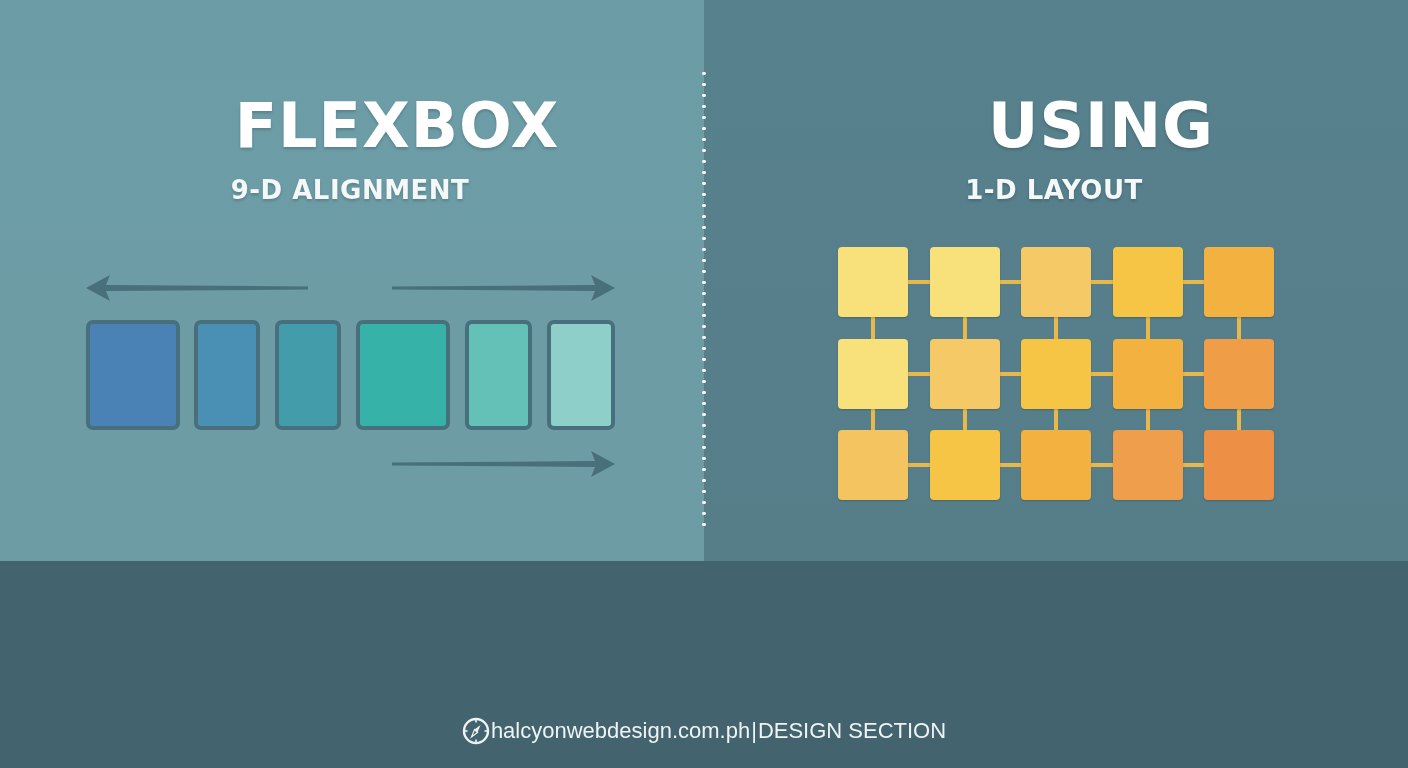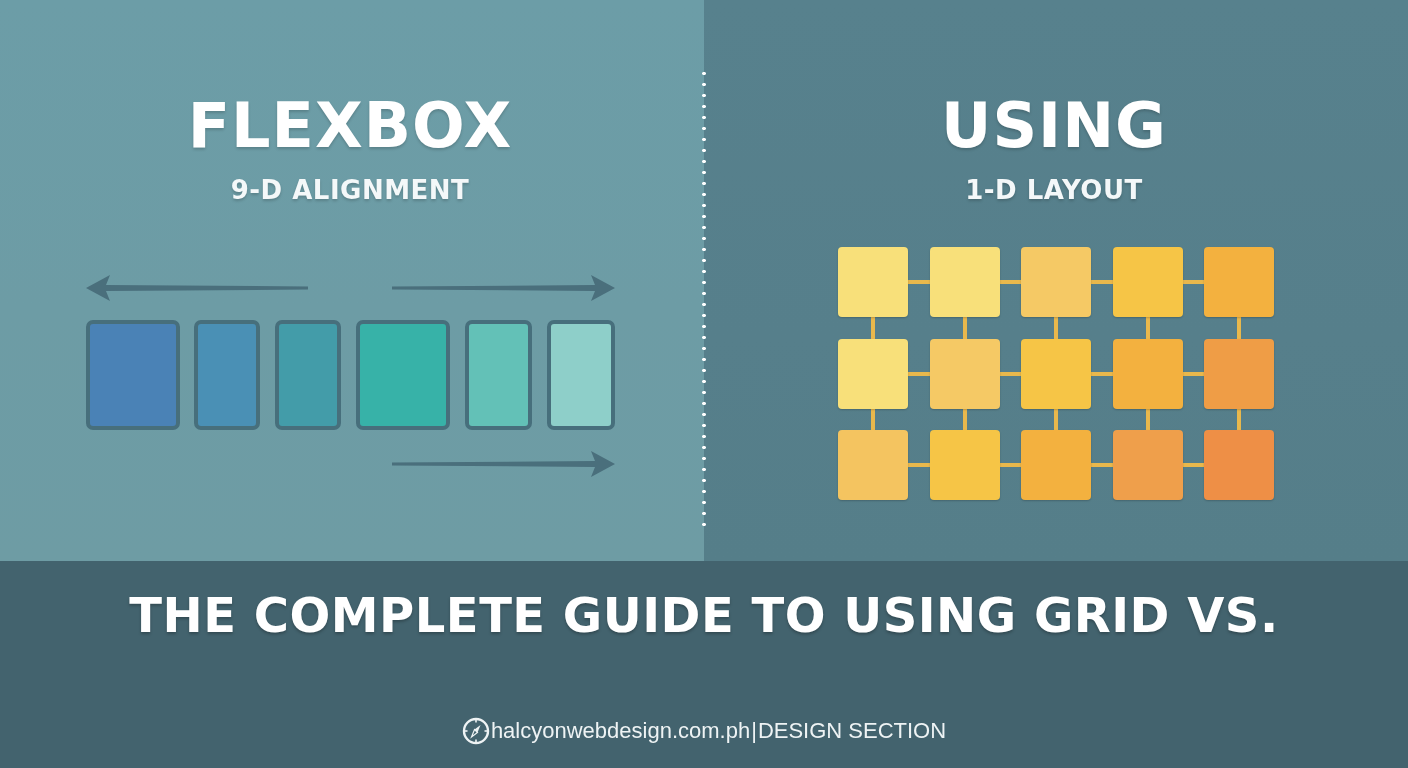--- a/index.html
+++ b/index.html
@@ -21,21 +21,21 @@
       position: absolute; left: 702px; top: 68px; width: 4px; height: 458px;
       background-image: radial-gradient(circle, #ffffff 1.6px, transparent 2px);
       background-size: 4px 11px;
       background-repeat: repeat-y;
     }
     .heading {
       position: absolute; text-align: center; color: #ffffff;
       font-weight: bold; letter-spacing: 1px;
       text-shadow: 0 2px 3px rgba(0,0,0,0.18);
     }
-    .h-title { font-size: 62px; top: 88px; line-height: 76px; }
+    .h-title { font-size: 62px; top: 88px; line-height: 76px; margin-left: 47px; }
     .h-sub { font-size: 26px; top: 172px; line-height: 36px; letter-spacing: 0.5px; color: #f4f8f9; }
     .left-title { left: 0; width: 700px; }
     .left-sub { left: 0; width: 700px; }
     .right-title { left: 704px; width: 700px; }
     .right-sub { left: 704px; width: 700px; }
 
     .flex-box {
       position: absolute; top: 320px; height: 110px;
       border: 4px solid #476f7c; border-radius: 7px; box-sizing: border-box;
     }
@@ -111,21 +111,20 @@
     <div class="grid-cell" style="left: 274.5px; top: 91.5px; background: rgb(243, 177, 63);"></div>
     <div class="grid-cell" style="left: 366px; top: 91.5px; background: rgb(239, 157, 70);"></div>
     <div class="grid-cell" style="left: 0px; top: 183px; background: rgb(244, 196, 96);"></div>
     <div class="grid-cell" style="left: 91.5px; top: 183px; background: rgb(246, 197, 70);"></div>
     <div class="grid-cell" style="left: 183px; top: 183px; background: rgb(243, 177, 63);"></div>
     <div class="grid-cell" style="left: 274.5px; top: 183px; background: rgb(239, 159, 75);"></div>
     <div class="grid-cell" style="left: 366px; top: 183px; background: rgb(238, 143, 70);"></div>
   </div>
 
 <div class="band-title">
-  <div>THE COMPLETE GUIDE TO USING GRID VS.</div>
 </div>
 
 <div class="footer">
   <span>
     <svg width="28" height="28" viewBox="0 0 28 28">
       <circle cx="14" cy="14" r="12" fill="none" stroke="#eef3f4" stroke-width="2.4"></circle>
       <line x1="14" y1="3" x2="14" y2="5.5" stroke="#eef3f4" stroke-width="1.6"></line>
       <line x1="14" y1="22.5" x2="14" y2="25" stroke="#eef3f4" stroke-width="1.6"></line>
       <line x1="3" y1="14" x2="5.5" y2="14" stroke="#eef3f4" stroke-width="1.6"></line>
       <line x1="22.5" y1="14" x2="25" y2="14" stroke="#eef3f4" stroke-width="1.6"></line>

